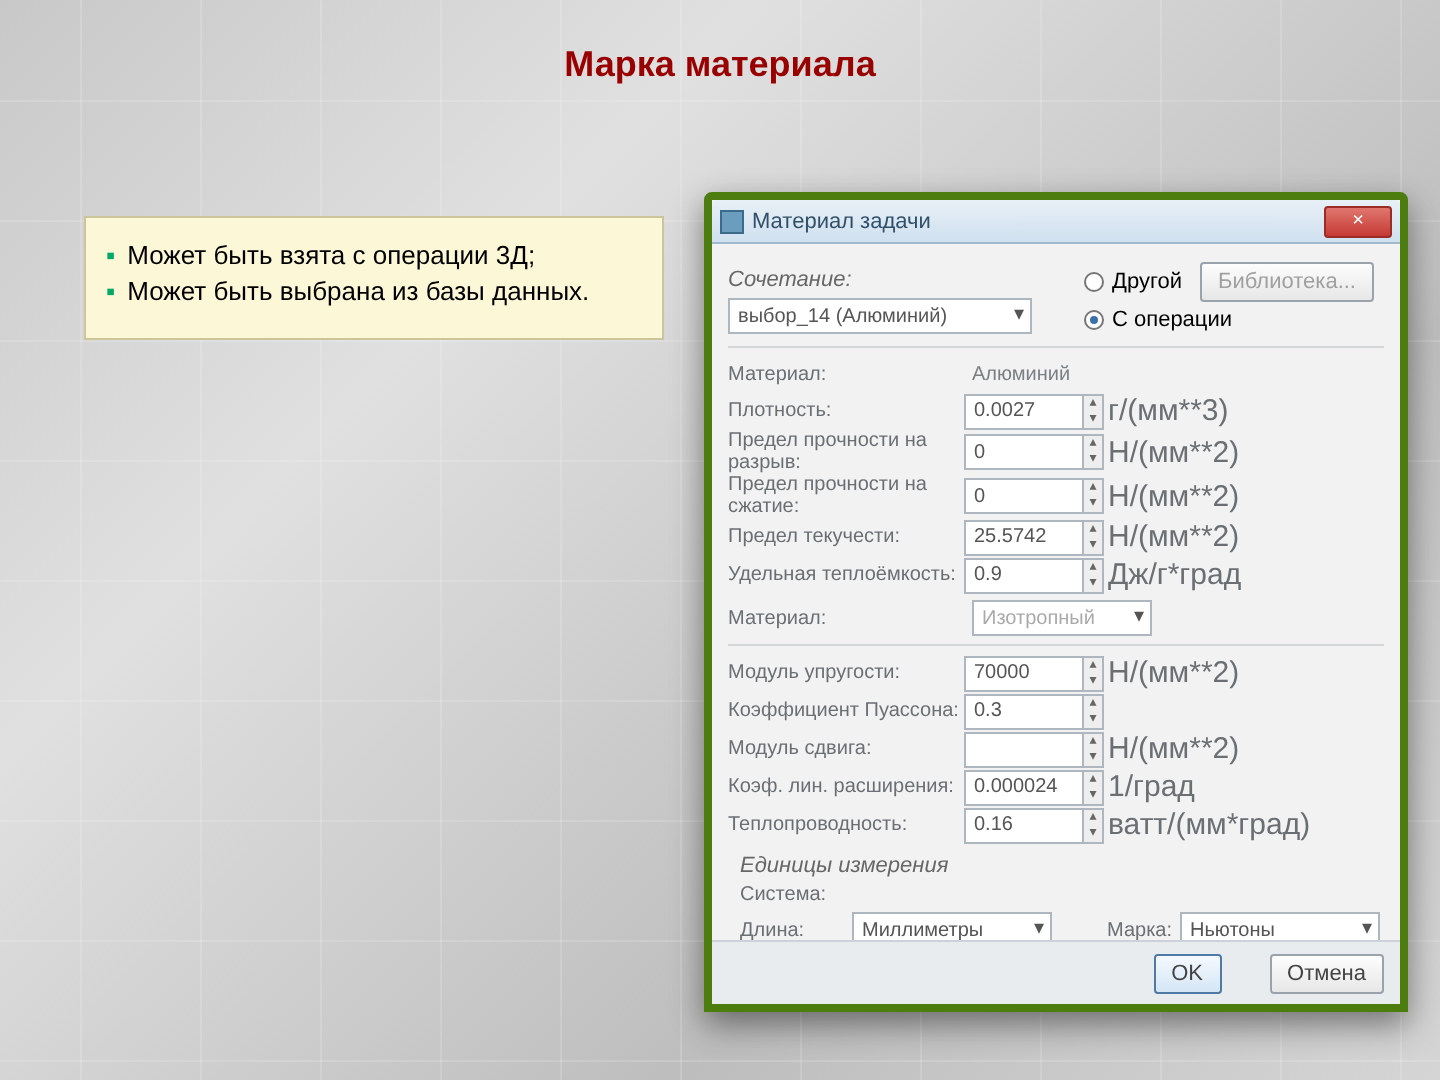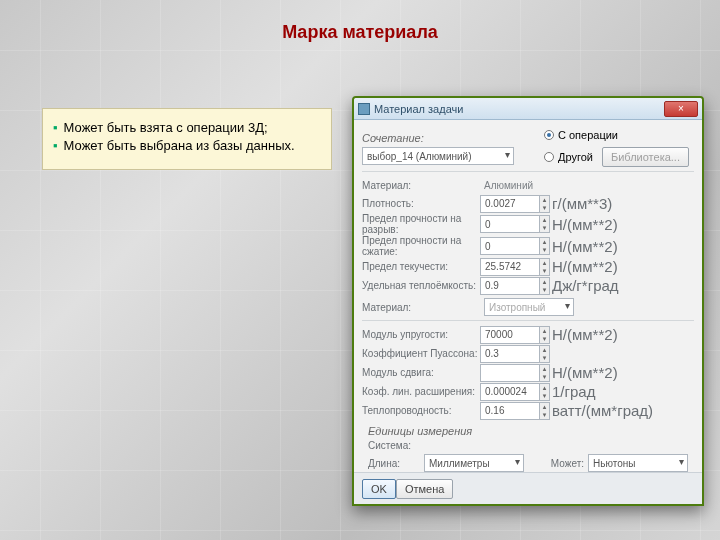--- a/index.html
+++ b/index.html
@@ -36,21 +36,21 @@
     padding: 10px 10px 14px 10px;
     font-size: 13px;
     line-height: 1.4;
   }
   .note .bul { display: flex; }
   .note .dash { color: #0a6; margin: 0 6px 0 0; }
   .dialog {
     position: absolute;
     left: 352px; top: 96px;
     width: 352px; height: 410px;
-    border: 2px solid #4d7c0f; border-radius: 4px 4px 0 0;
+    border: 4px solid #4d7c0f; border-radius: 4px 4px 0 0;
     background: #f2f2f2;
     box-shadow: 0 6px 16px rgba(0,0,0,.45);
     display: flex; flex-direction: column;
   }
   .tb {
     height: 22px; background: linear-gradient(#e8f0f7, #cfe0ef);
     border-bottom: 1px solid #9fb9cf;
     display: flex; align-items: center; gap: 4px;
     padding: 0 4px; border-radius: 3px 3px 0 0;
   }
@@ -75,21 +75,21 @@
   .btn.dis { color: #a0a0a0; }
   .hr { height: 1px; background: #d3d7da; margin: 4px 0; }
   .lbl { color: #6a6f74; width: 118px; font-size: 10px; }
   .val { color: #7a7f84; font-size: 10px; }
   .unit { color: #6a6f74; font-size: 15px; margin-left: 2px; white-space: nowrap; }
   .frow { display: grid; grid-template-columns: 118px 60px 10px 1fr; align-items: center; gap: 0; min-height: 19px; }
   .frow .field { padding-right: 4px; }
   .urow { display: grid; grid-template-columns: 52px 100px 56px 100px; gap: 4px; align-items: center; margin-top: 3px; }
   .foot {
     height: 32px; border-top: 1px solid #ccd2d8; background: #e9ecef;
-    display: flex; align-items: center; gap: 0; padding: 0 8px;
+    display: flex; justify-content: flex-end; align-items: center; gap: 24px; padding: 0 8px;
   }
   .btn.primary { border-color: #4f7aa3; background: linear-gradient(#f4f9ff,#d5e6f5); }
 </style>
 </head>
 <body>
 <div class="grid-overlay"></div>
 
 <div class="title">Марка материала</div>
 
 <div class="note">
@@ -112,29 +112,29 @@
 
   <div class="body">
     <div class="row" style="gap:8px;">
       <div style="flex:1">
         <div class="sect-lbl">Сочетание:</div>
         <div class="combo" style="width:152px">
             <span>выбор_14 (Алюминий)</span>
           </div>
       </div>
       <div style="width:150px">
-        <div class="row">
-            <span class="radio on"></span>
-            <span>С операции</span>
-          </div>
         <div class="row" style="margin-top:3px">
           <span class="radio"></span>
           <span style="width:40px">Другой</span>
           <span class="btn dis">Библиотека...</span>
         </div>
+        <div class="row">
+            <span class="radio on"></span>
+            <span>С операции</span>
+          </div>
       </div>
     </div>
 
     <div class="hr"></div>
 
     <div class="row">
         <span class="lbl">Материал:</span>
         <span class="val">Алюминий</span>
       </div>
 
@@ -209,21 +209,21 @@
     <div class="sect-lbl" style="margin-top:5px;margin-left:6px">Единицы измерения</div>
     <div style="padding-left:6px">
       <div class="urow">
         <span class="lbl" style="width:auto">Система:</span>
         <span></span>
           <span></span>
       </div>
       <div class="urow">
         <span class="lbl" style="width:auto">Длина:</span>
         <span class="combo">Миллиметры</span>
-        <span class="lbl" style="width:auto;text-align:right">Может:</span>
+        <span class="lbl" style="width:auto;text-align:right">Марка:</span>
         <span class="combo">Ньютоны</span>
       </div>
 
     </div>
   </div>
 
   <div class="foot">
     <span class="btn primary">OK</span>
     <span class="btn">Отмена</span>
   </div>

